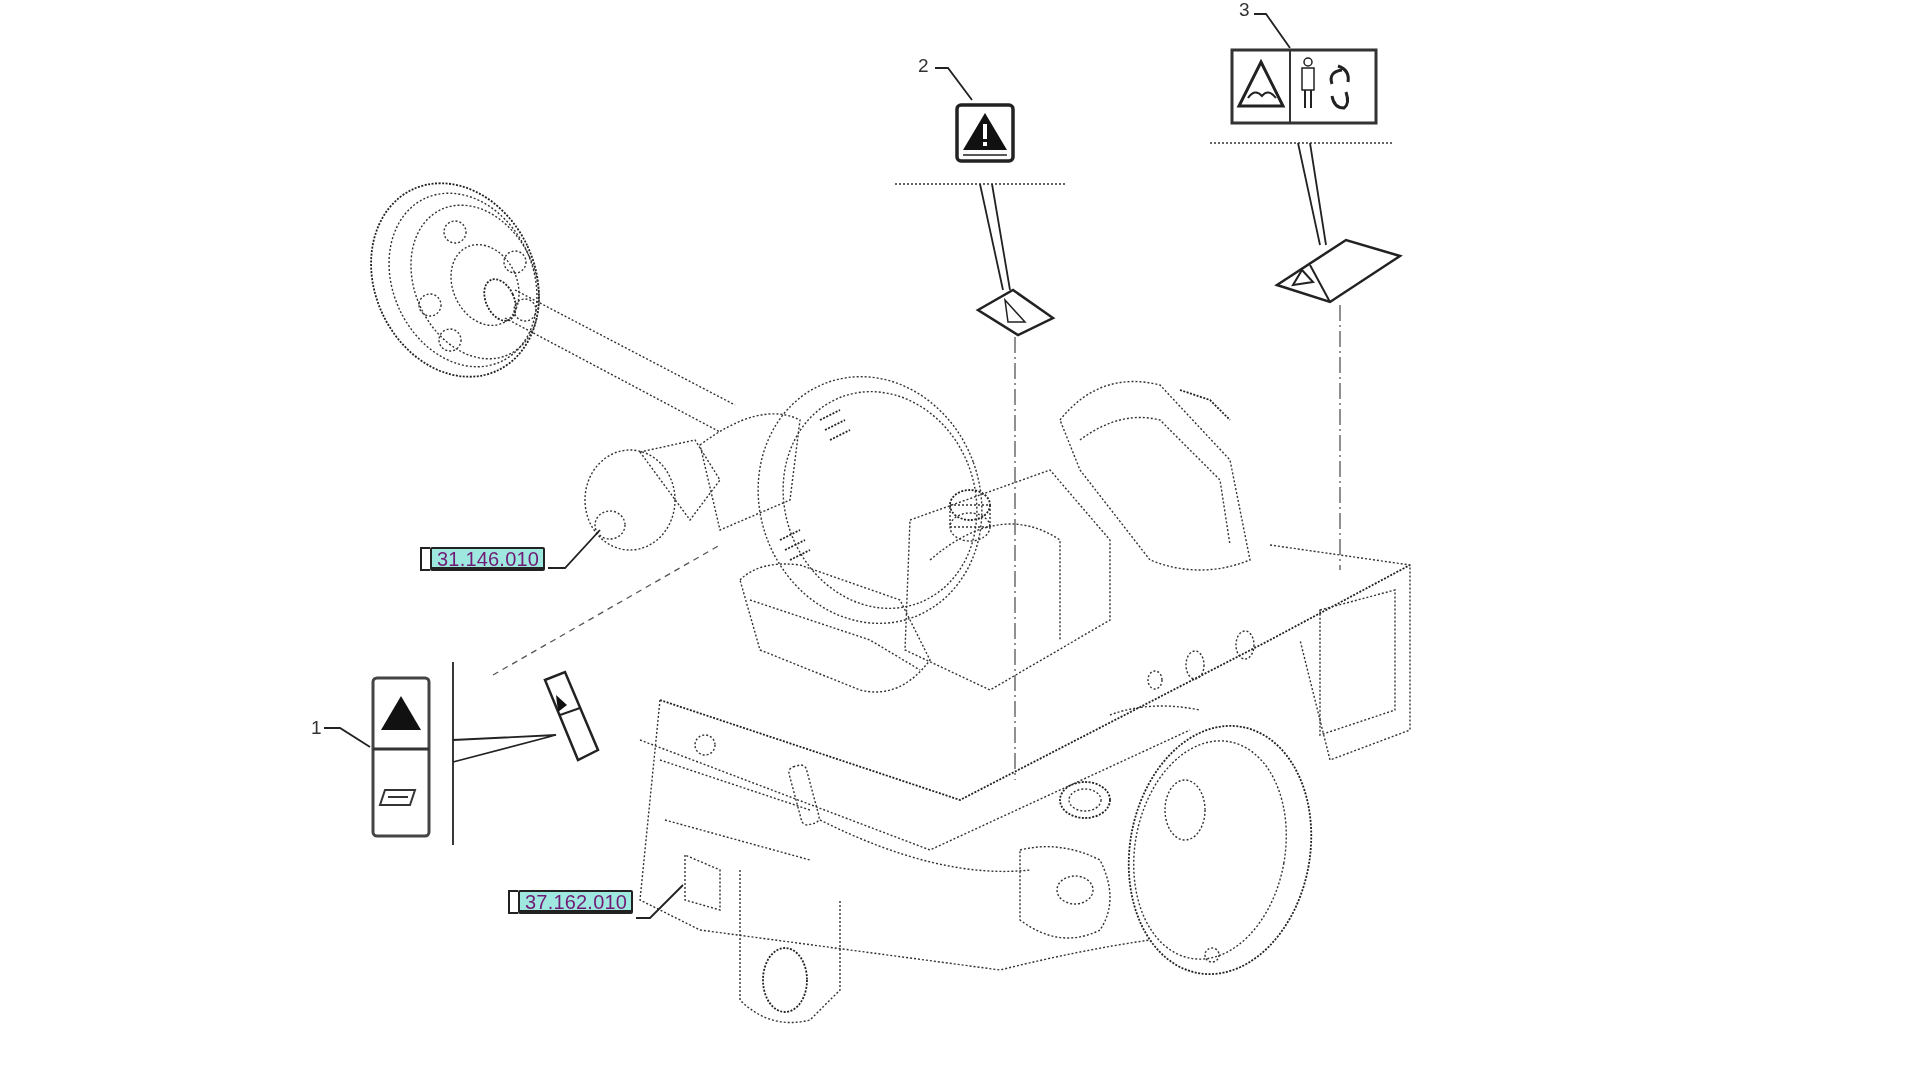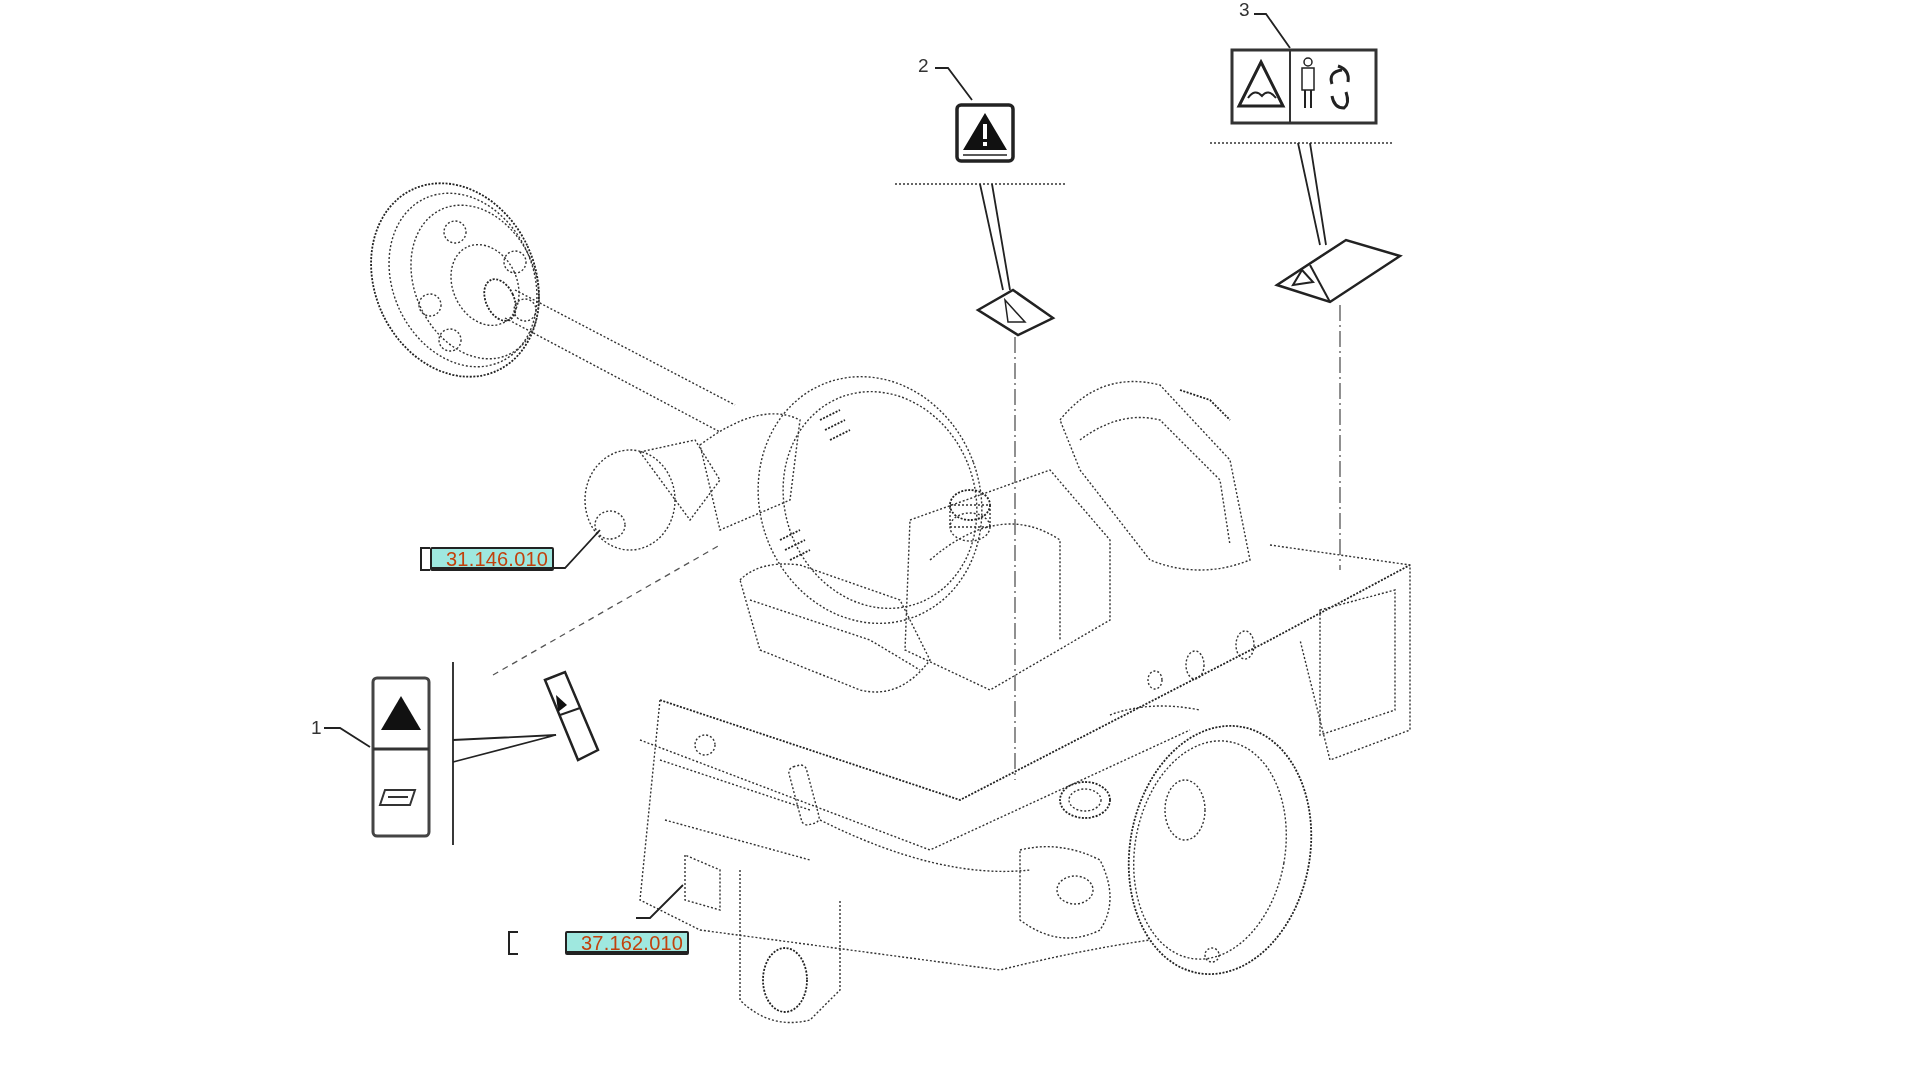--- a/index.html
+++ b/index.html
@@ -7,21 +7,21 @@
   #diagram { position: absolute; left: 0; top: 0; width: 1920px; height: 1080px; }
   .ln { fill: none; stroke: #333; stroke-width: 1.4; stroke-dasharray: 2 2; }
   .lnb { fill: none; stroke: #222; stroke-width: 1.8; stroke-dasharray: 2 1.5; }
   .solid { fill: none; stroke: #222; stroke-width: 1.8; }
   .chain { fill: none; stroke: #555; stroke-width: 1.3; stroke-dasharray: 16 4 2 4; }
   .dash { fill: none; stroke: #555; stroke-width: 1.3; stroke-dasharray: 6 5; }
   .leader { fill: none; stroke: #222; stroke-width: 1.8; }
   .callnum { font-family: "Liberation Sans", sans-serif; font-size: 19px; fill: #333; }
   .ref-tag { position: absolute; height: 24px; display: flex; align-items: stretch; cursor: pointer; }
   .ref-tag .stub { width: 8px; border: 2px solid #222; border-right: none; background: #fff; }
-  .ref-tag .txt { background: #9fe8df; border: 2px solid #222; border-bottom-width: 4px; border-radius: 2px; color: #c2410c; font-size: 20px; line-height: 20px; padding: 0 4px 0 14px; letter-spacing: 0.2px; }
+  .ref-tag .txt { background: #9fe8df; border: 2px solid #222; border-bottom-width: 4px; border-radius: 2px; color: #701a75; font-size: 20px; line-height: 20px; padding: 0 4px 0 5px; letter-spacing: 0.2px; }
 </style>
 </head>
 <body>
 
 <svg id="diagram" viewBox="0 0 1920 1080" xmlns="http://www.w3.org/2000/svg">
 
   <g>
     <ellipse cx="455" cy="280" rx="80" ry="100" transform="rotate(-25 455 280)" class="lnb"></ellipse>
     <ellipse cx="463" cy="280" rx="70" ry="90" transform="rotate(-25 463 280)" class="ln"></ellipse>
     <ellipse cx="475" cy="282" rx="60" ry="80" transform="rotate(-25 475 282)" class="ln"></ellipse>
@@ -169,16 +169,16 @@
   </g>
 
   <path d="M 548 568 L 565 568 L 600 530" class="leader"></path>
   <path d="M 636 918 L 650 918 L 683 885" class="leader"></path>
 </svg>
 
 <div class="ref-tag" style="left:420px; top:547px;">
   <span class="stub"></span>
   <span class="txt">31.146.010</span>
 </div>
-<div class="ref-tag" style="left:508px; top:931px;gap:47px;">
+<div class="ref-tag" style="left:508px; top:890px;">
   <span class="stub"></span>
   <span class="txt">37.162.010</span>
 </div>
 
 </body></html>

